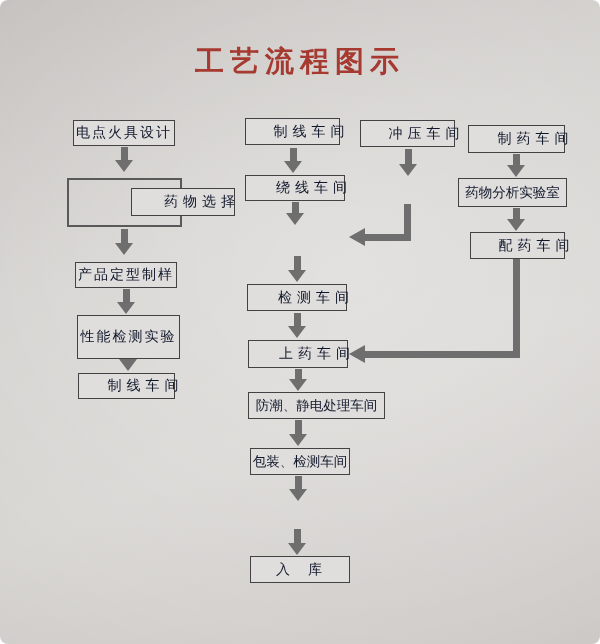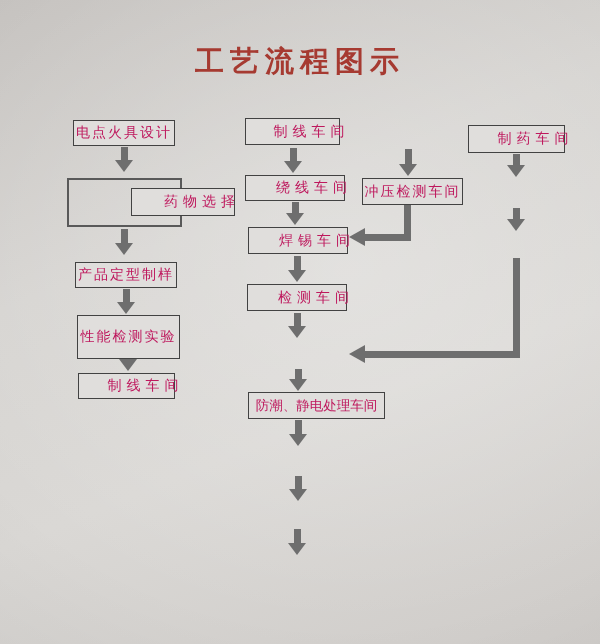--- a/index.html
+++ b/index.html
@@ -4,34 +4,35 @@
 <style>
   html,body { margin:0; padding:0; }
   .canvas {
     position:relative;
     width:600px; height:644px;
     overflow:hidden;
     font-family:"Liberation Sans", sans-serif;
     background:
       radial-gradient(130% 100% at 58% 42%, rgba(255,255,255,0.28) 0%, rgba(255,255,255,0.0) 55%, rgba(0,0,0,0.07) 100%),
       linear-gradient(158deg, #c7c4c1 0%, #d6d4d1 35%, #dad8d5 62%, #cfccc9 100%);
+    border-radius: 8px;
   }
   .title {
     position:absolute; left:0; right:0; top:42px;
     text-align:center;
     font-size:29px; font-weight:bold;
     letter-spacing:6px;
     color:#a63a31;
   }
   .node {
     position:absolute; box-sizing:border-box;
     border:1.5px solid #424242;
     background:#e0dedc;
     display:flex; align-items:center; justify-content:center;
-    font-size:14px; color:#be185d;
+    font-size:14px; color:#0f172a;
     letter-spacing:2px; white-space:nowrap;
   }
   .node.wide  { letter-spacing:5px;padding-left:38px; }
   .node.tight { letter-spacing:0; font-size:13.5px; }
   .group {
     position:absolute; box-sizing:border-box;
     border:2px solid #595959; background:transparent;
   }
   .varrow { position:absolute; width:18px; }
   .varrow .shaft {
@@ -129,21 +130,25 @@
   <div class="lhead" style="left:349px;top:345px"></div>
 
   <div class="node" style="left:73px;top:120px;width:102px;height:26px">电点火具设计</div>
   <div class="node wide" style="left:131px;top:188px;width:104px;height:28px">药物选择</div>
   <div class="node" style="left:75px;top:262px;width:102px;height:26px">产品定型制样</div>
   <div class="node" style="left:77px;top:315px;width:103px;height:44px">性能检测实验</div>
   <div class="node wide" style="left:78px;top:373px;width:97px;height:26px">制线车间</div>
 
   <div class="node wide" style="left:245px;top:118px;width:95px;height:27px">制线车间</div>
   <div class="node wide" style="left:245px;top:175px;width:100px;height:26px">绕线车间</div>
-  <div class="node wide" style="left:248px;top:227px;width:100px;height:27px">焊锡车间</div>
   <div class="node wide" style="left:247px;top:284px;width:100px;height:27px">检测车间</div>
+  <div class="node wide" style="left:248px;top:340px;width:100px;height:28px">上药车间</div>
   <div class="node tight" style="left:248px;top:392px;width:137px;height:27px">防潮、静电处理车间</div>
+  <div class="node tight" style="left:250px;top:448px;width:100px;height:27px">包装、检测车间</div>
+  <div class="node" style="left:250px;top:556px;width:100px;height:27px">入　库</div>
 
-  <div class="node" style="left:362px;top:178px;width:101px;height:27px">冲压检测车间</div>
+  <div class="node wide" style="left:360px;top:120px;width:95px;height:27px">冲压车间</div>
 
   <div class="node wide" style="left:468px;top:125px;width:97px;height:28px">制药车间</div>
+  <div class="node tight" style="left:458px;top:178px;width:109px;height:29px">药物分析实验室</div>
+  <div class="node wide" style="left:470px;top:232px;width:95px;height:27px">配药车间</div>
 
 </div>
 
 </body></html>

